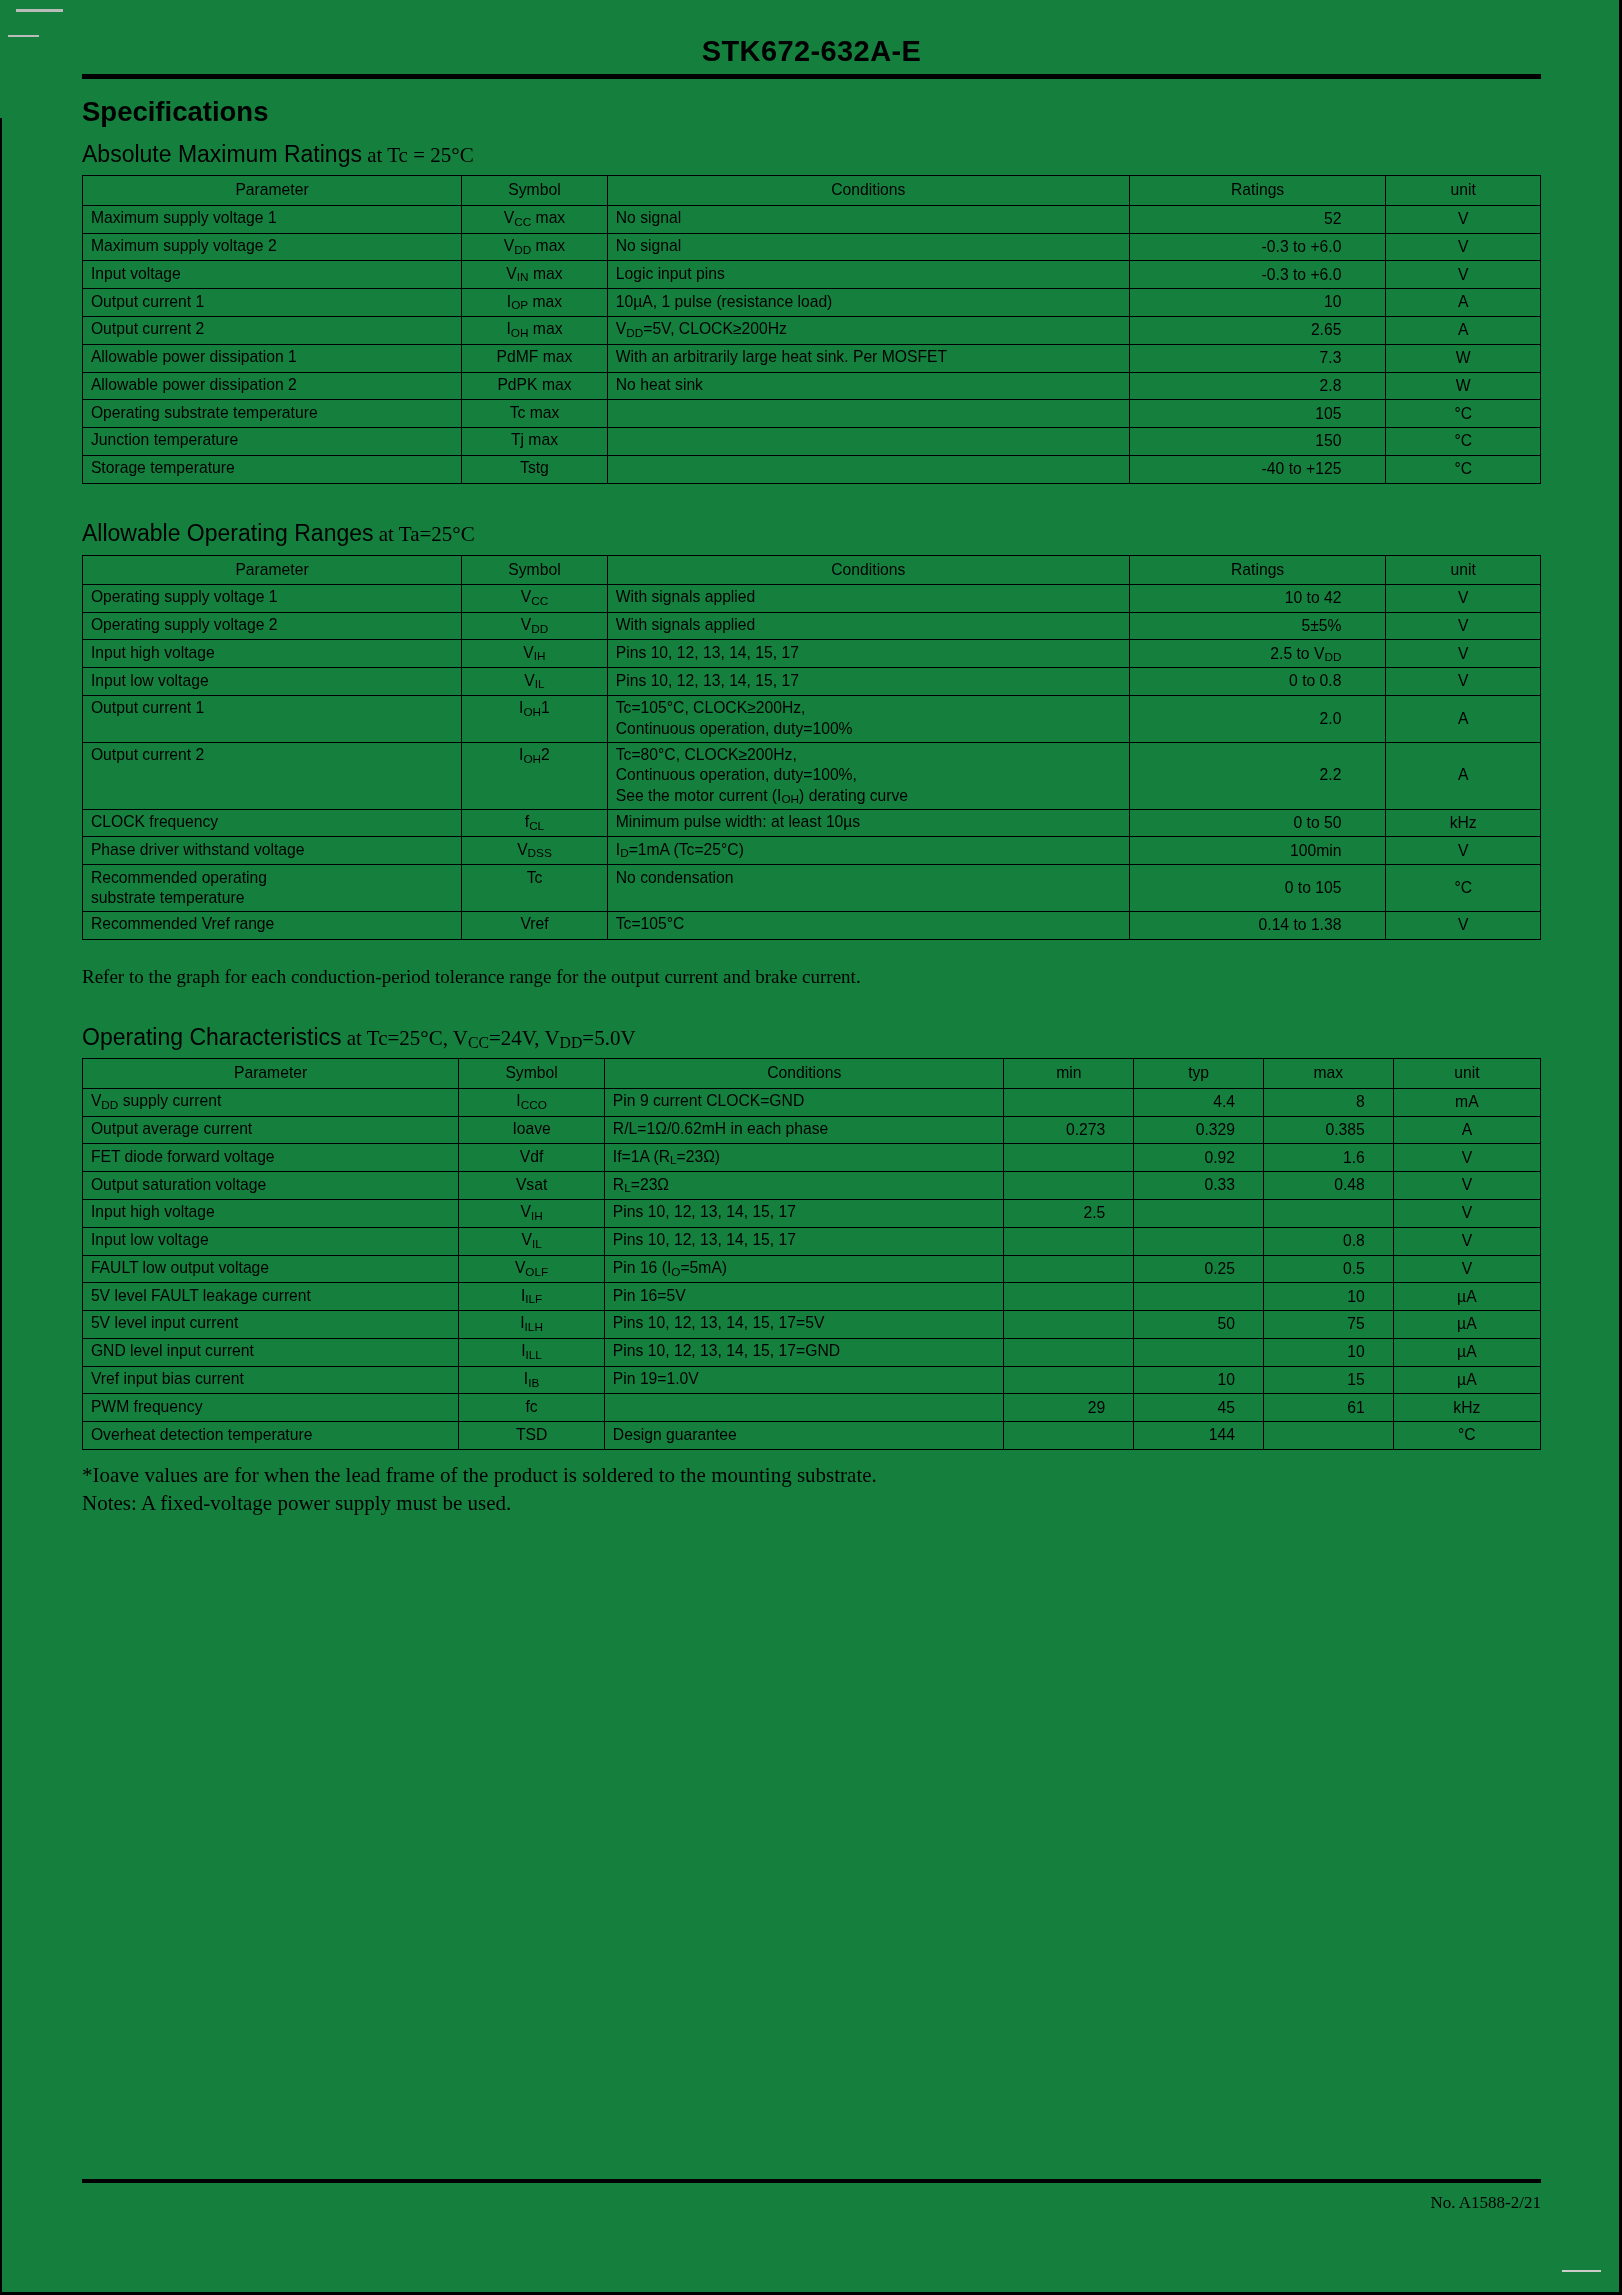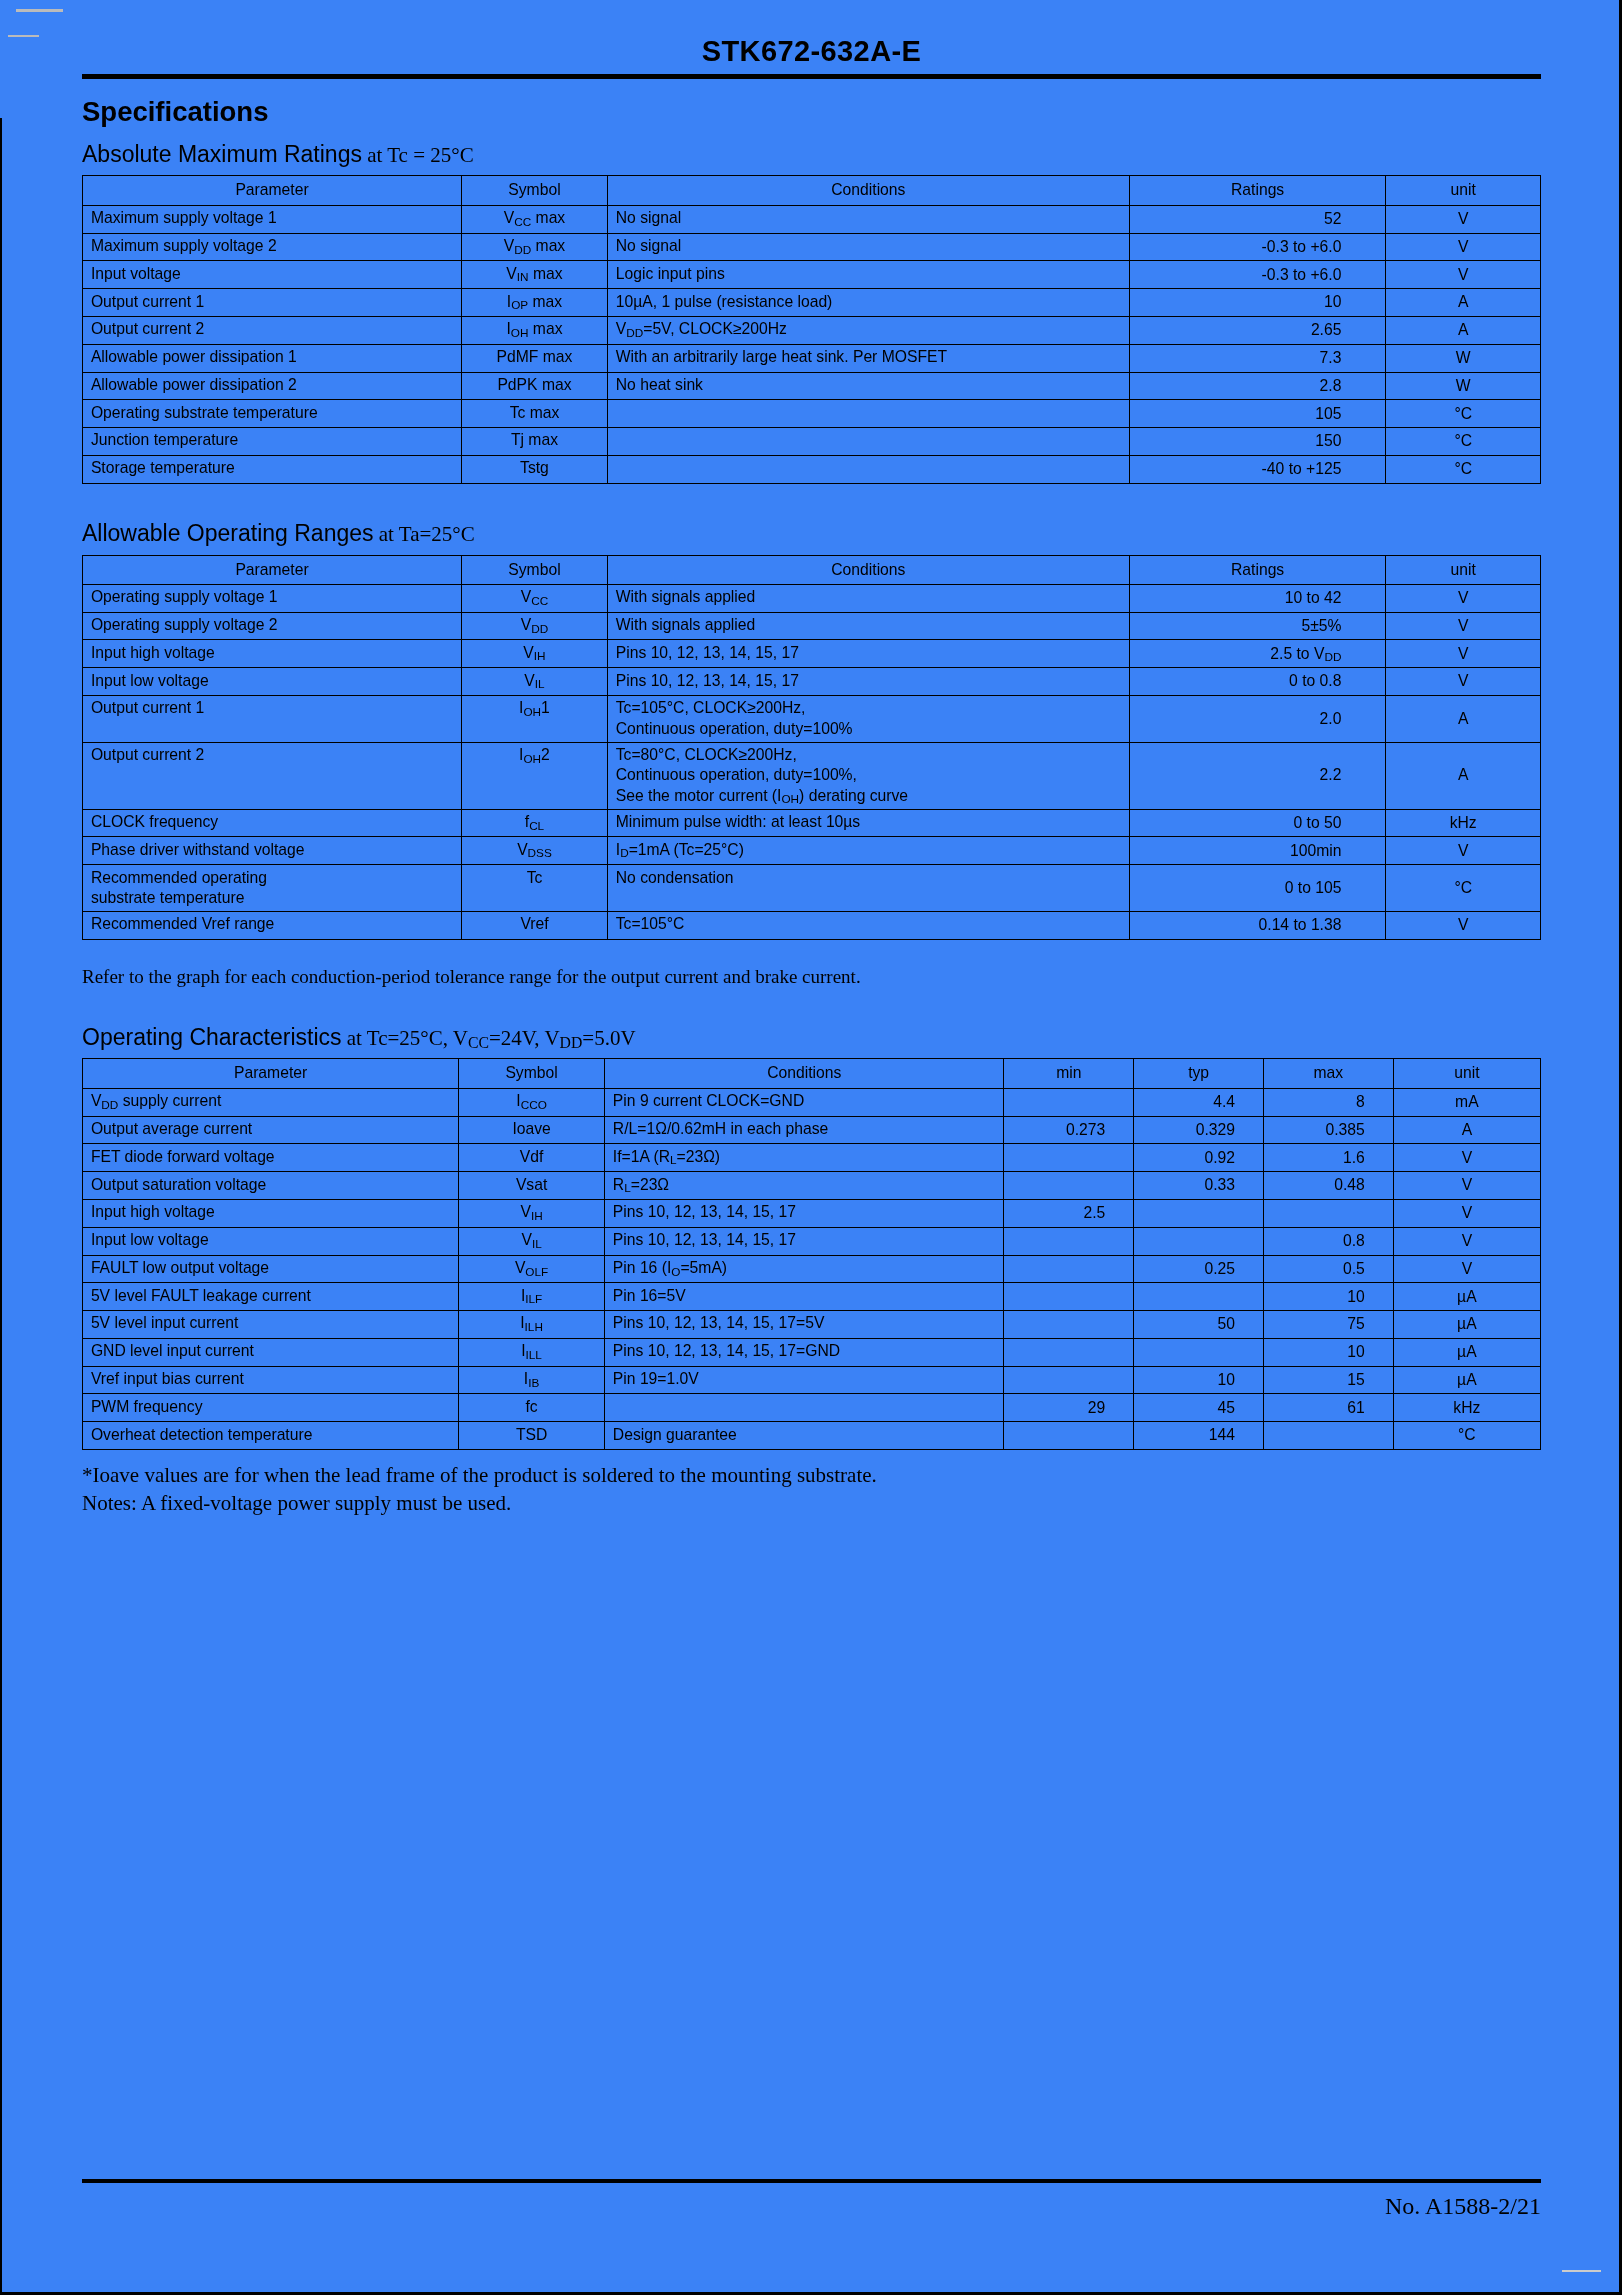--- a/index.html
+++ b/index.html
@@ -1,18 +1,18 @@
 <!DOCTYPE html>
 <html style="font-size:12.6px"><head>
 <meta charset="utf-8">
 <style>
   html,body { margin:0; padding:0; background:#888; }
   .page {
     position:relative; width:1623px; height:2295px; margin:0 auto;
-    background:#3b82f6; overflow:hidden; color:#000;
+    background:#15803d; overflow:hidden; color:#000;
     font-family:"Liberation Sans", sans-serif;
   }
   .content { position:absolute; left:82px; top:0; width:1459px; }
 
   .doc-title { margin-top:35px; text-align:center; font-size:29px; font-weight:bold; letter-spacing:0.4px; }
   .header-rule { height:4.7px; background:#000; margin-top:6.3px; }
 
   .section-title { font-size:27.5px; font-weight:bold; margin-top:17px; }
 
   .table-heading { margin-top:12.6px; }
@@ -32,21 +32,21 @@
   td.col-min, td.col-typ, td.col-max { text-align:right; vertical-align:middle; padding-right:28px; }
   td.col-unit       { text-align:center; vertical-align:middle; }
 
   sub { font-size:0.75em; line-height:0; position:relative; top:0.22em; vertical-align:baseline; }
 
   .serif-note { margin-top:26px; font-family:"Liberation Serif", serif; font-size:19px; }
   .footnotes { margin-top:11px; font-family:"Liberation Serif", serif; font-size:21px; line-height:1.35; }
 
   .footer-rule { position:absolute; left:82px; width:1459px; top:2179px; height:3.9px; background:#000; }
   .page-number { position:absolute; left:82px; width:1459px; top:2193px; text-align:right;
-                 font-family:"Liberation Serif", serif; font-size:24px; }
+                 font-family:"Liberation Serif", serif; font-size:17px; }
 
   
   .art { position:absolute; background:#000; }
   .art-right  { right:0; top:0; width:3.9px; height:2295px; }
   .art-left   { left:0; top:118px; width:2.4px; height:2178px; }
   .art-bottom { left:0; top:2292px; width:1623px; height:3.9px; }
   .dash { position:absolute; background:#bbb; height:2.4px; }
   .dash1 { left:15.7px; top:9.4px; width:47px; }
   .dash2 { left:7.9px; top:35px; width:31px; }
   .dash3 { left:1562px; top:2270px; width:39px; background:#ccc; }

